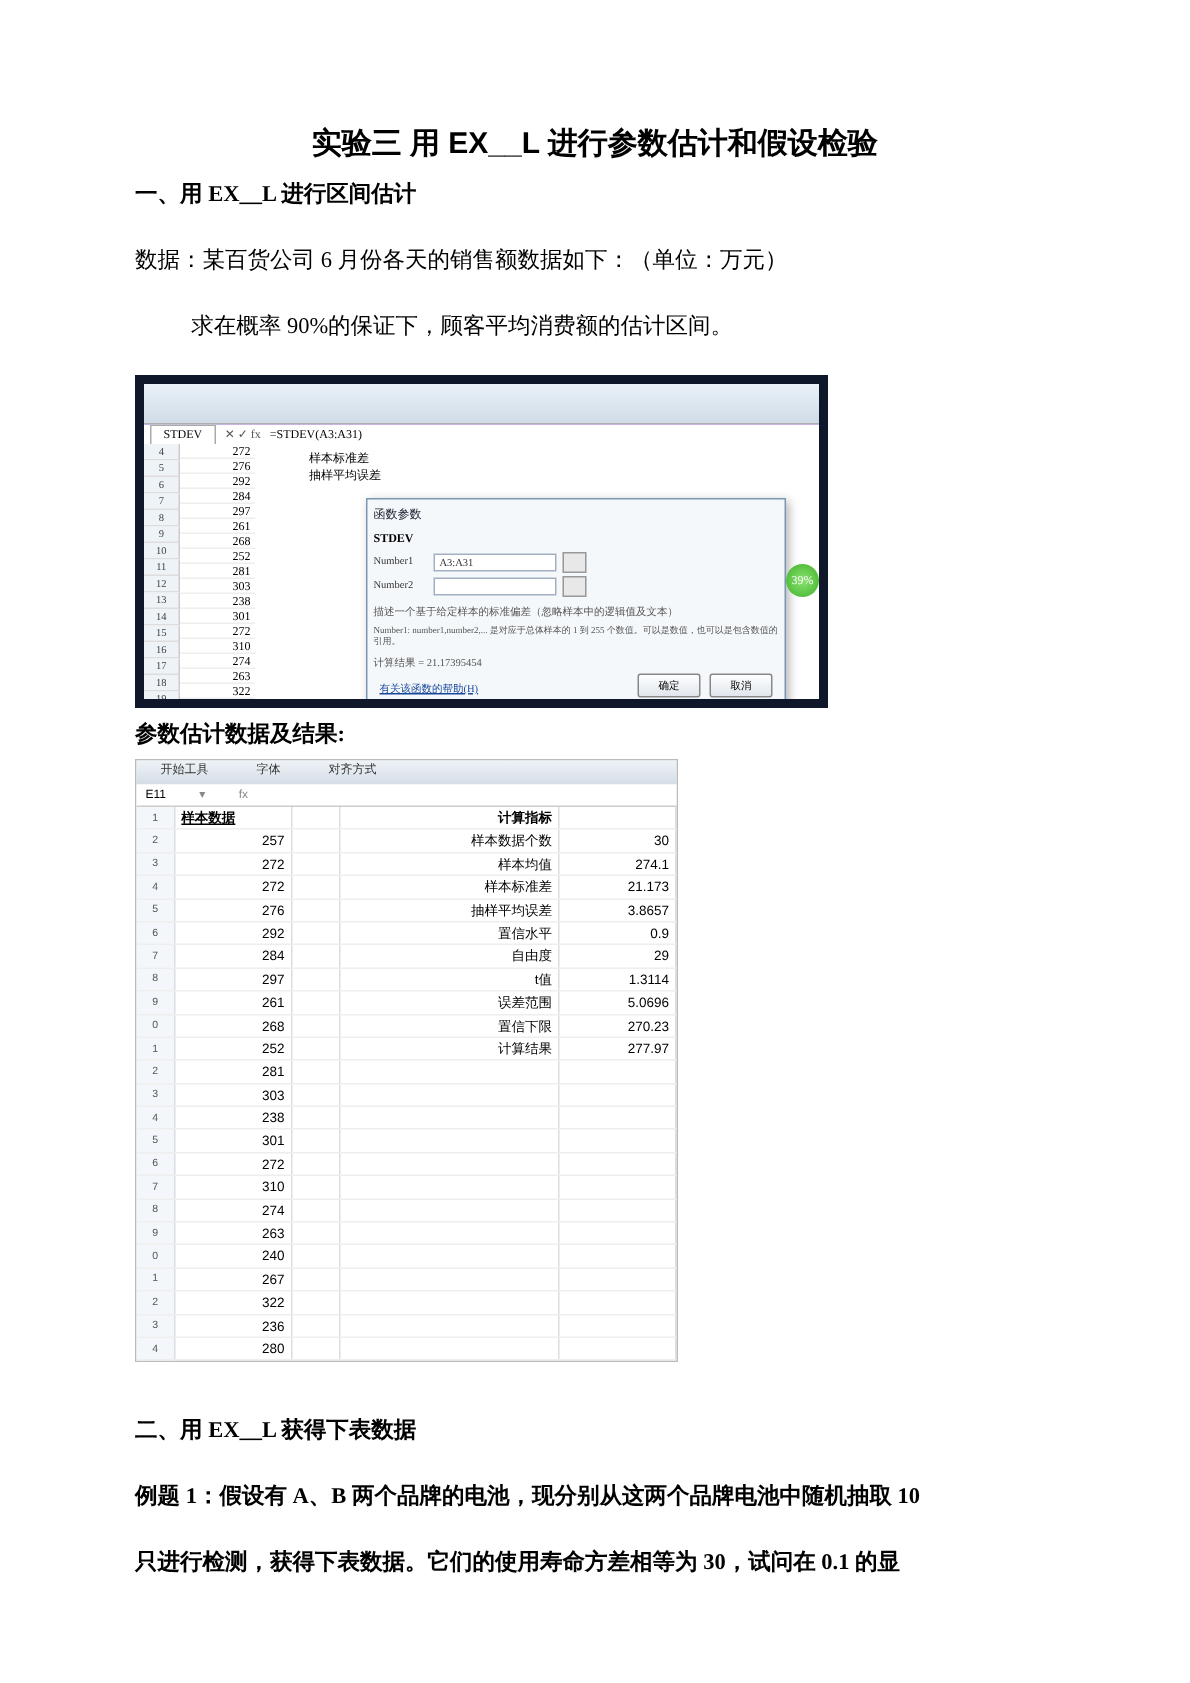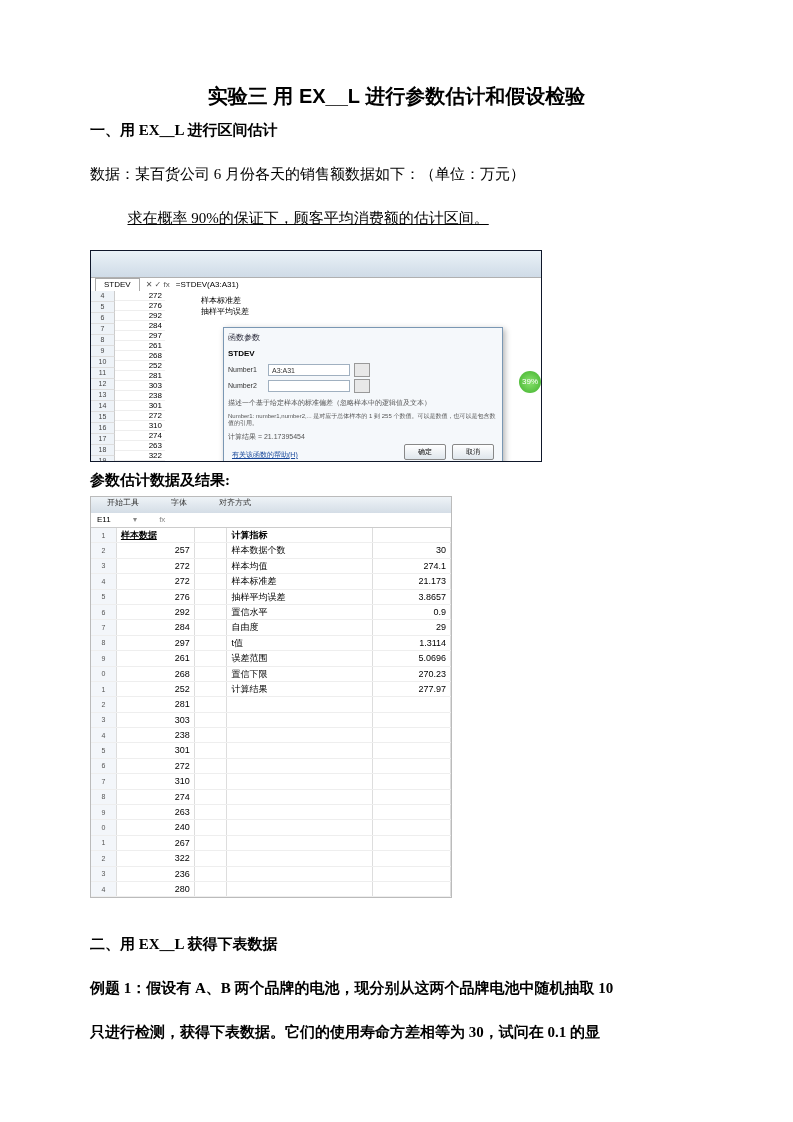--- a/index.html
+++ b/index.html
@@ -26,35 +26,34 @@
     font-size: 15px;
     font-weight: bold;
     margin-top: 4px;
   }
   .para {
     font-size: 15px;
     margin: 20px 0;
   }
   .indent {
     text-indent: 2.5em;
-    text-decoration: underline;
   }
   .bold {
     font-weight: bold;
   }
 
   
   .shot1 {
     width: 450px;
     height: 210px;
-    border: 1px solid #0f172a;
+    border: 6px solid #0f172a;
     margin: 4px 0 6px 0;
     position: relative;
     background: #6d28d9;
-    font-family: Liberation Sans, sans-serif;
+    font-family: Liberation Serif, serif;
     font-size: 9px;
     overflow: hidden;
   }
   .shot1 .ribbon {
     height: 26px;
     background: linear-gradient(#eaf2f7,#cfdbe7);
     border-bottom: 1px solid #b0b0b0;
   }
   .shot1 .formulabar {
     height: 14px;
@@ -102,21 +101,21 @@
     font-size: 8px;
     border-bottom: 1px solid #eee;
     text-align: right;
     padding-right: 3px;
     box-sizing: border-box;
     color: #000;
   }
   .shot1 .dialog {
     position: absolute;
     top: 36px;
-    left: 132px;
+    left: 148px;
     width: 280px;
     height: 140px;
     background: #f5f8fb;
     border: 1px solid #7a97b3;
     box-shadow: 2px 2px 6px rgba(0,0,0,.3);
     font-size: 8px;
     padding: 4px;
     box-sizing: border-box;
   }
   .shot1 .dialog .dtitle {
@@ -239,21 +238,21 @@
   }
   .shot2 .rh {
     width: 14px;
     text-align: center;
     background: #f3f6fa;
     color: #555;
     font-size: 7px;
   }
   .shot2 .colA2 { width: 60px; text-align: right; }
   .shot2 .colB2 { width: 20px; }
-  .shot2 .colC2 { width: 120px; text-align: left; }
+  .shot2 .colC2 { width: 120px; text-align: right; }
   .shot2 .colD2 { width: 60px; text-align: right; }
 
 </style>
 </head>
 <body>
 
 <div class="page">
 
   <div class="title">实验三  用 EX__L 进行参数估计和假设检验</div>
 

